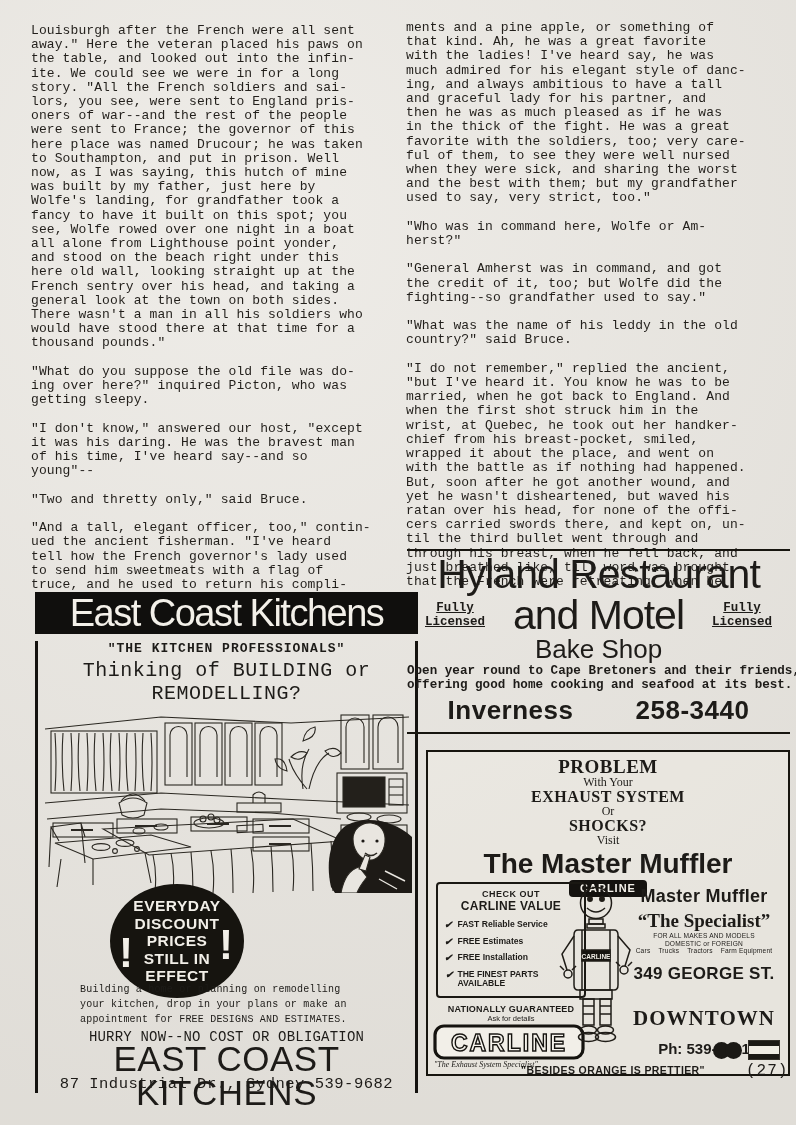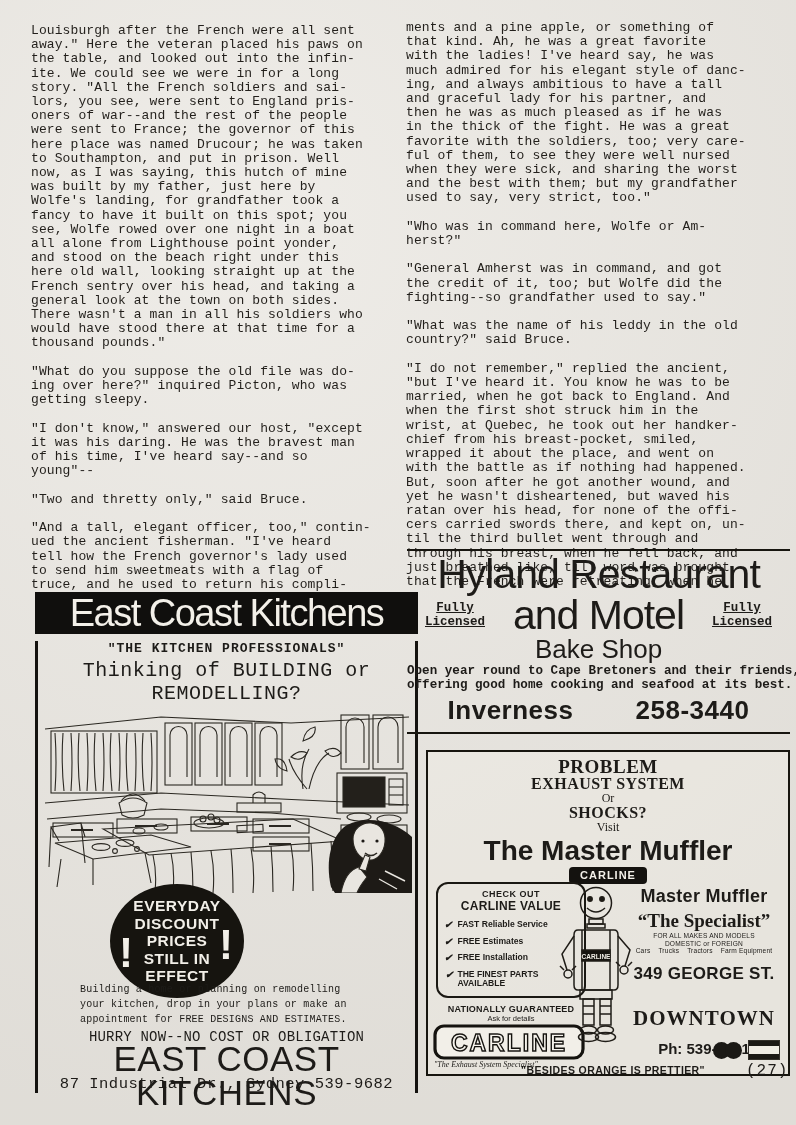--- a/index.html
+++ b/index.html
@@ -69,21 +69,21 @@
   .mm-small{font-size:12px;line-height:13px;}
   .mm-med{font-size:16px;line-height:16px;font-weight:bold;letter-spacing:.5px;}
   .mm-title{text-align:center;font-size:28px;line-height:27px;font-weight:bold;letter-spacing:0;margin-top:3px;font-family:"Liberation Sans",sans-serif;}
   .mm-badge{
     display:block;margin:3px auto 0;width:78px;height:17px;line-height:17px;border-radius:4px;
     background:#14120f;color:#f3f0e9;text-align:center;font-size:11px;font-weight:bold;letter-spacing:1px;
     font-family:"Liberation Sans",sans-serif;
   }
   .mm-valuebox{
     position:absolute;left:8px;top:130px;width:150px;box-sizing:border-box;
-    border:2px solid #1a1813;border-radius:12px;padding:5px 7px 7px;
+    border:2px solid #1a1813;border-radius:4px;padding:5px 7px 7px;
   }
   .mm-vb-h1{text-align:center;font-size:9px;font-weight:bold;letter-spacing:.5px;}
   .mm-vb-h2{text-align:center;font-size:12px;font-weight:bold;letter-spacing:.3px;margin-bottom:4px;}
   .mm-check-row{display:flex;gap:4px;margin-top:7px;font-size:8.6px;font-weight:bold;line-height:9.5px;}
   .mm-check{font-size:10px;line-height:9px;transform:skewX(-12deg);}
   .mm-guarantee{position:absolute;left:8px;top:252px;width:150px;text-align:center;}
   .mm-g1{font-size:9px;font-weight:bold;letter-spacing:.2px;}
   .mm-g2{font-size:7.5px;}
   .mm-logo{position:absolute;left:5px;top:272px;}
   .mm-logo-tag{position:absolute;left:6px;top:308px;width:150px;font-size:8px;font-style:italic;font-family:"Liberation Serif",serif;}
@@ -331,20 +331,21 @@
 offering good home cooking and seafood at its best.</div>
     <div class="hy-phone-row sans">
       <span>Inverness</span>
       <span>258-3440</span>
     </div>
   </section>
 
   <section class="muffler">
     <div class="mm-stack">
       <div class="mm-problem">PROBLEM</div>
+      <div class="mm-small">With Your</div>
       <div class="mm-med">EXHAUST SYSTEM</div>
       <div class="mm-small">Or</div>
       <div class="mm-med">SHOCKS?</div>
       <div class="mm-small">Visit</div>
     </div>
     <div class="mm-title">The Master Muffler</div>
     <span class="mm-badge">CARLINE</span>
 
     <div class="mm-valuebox sans">
       <div class="mm-vb-h1">CHECK OUT</div>

